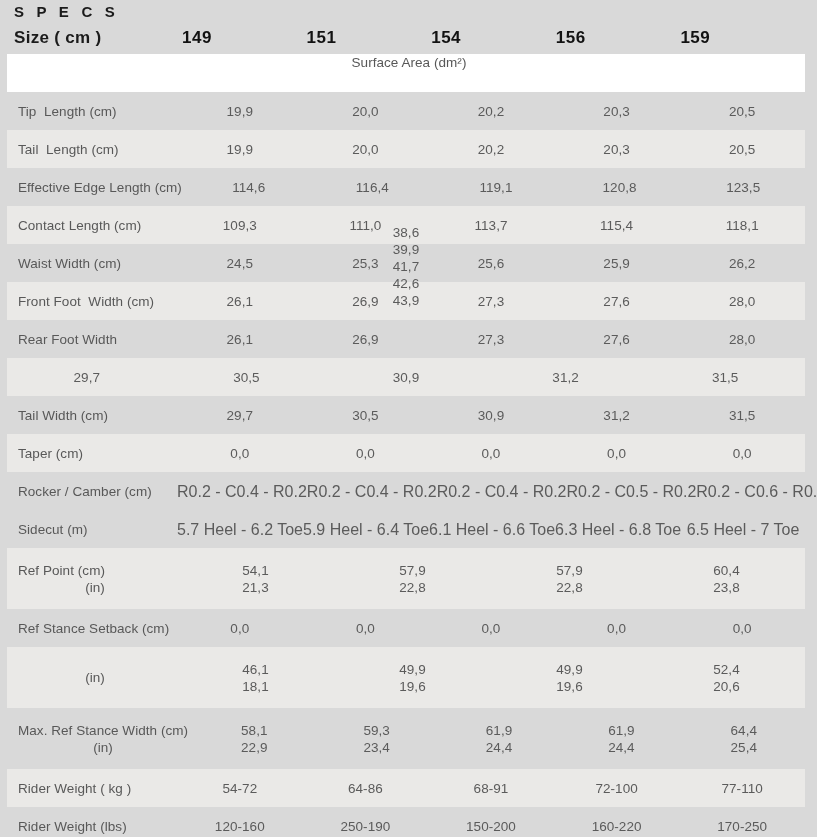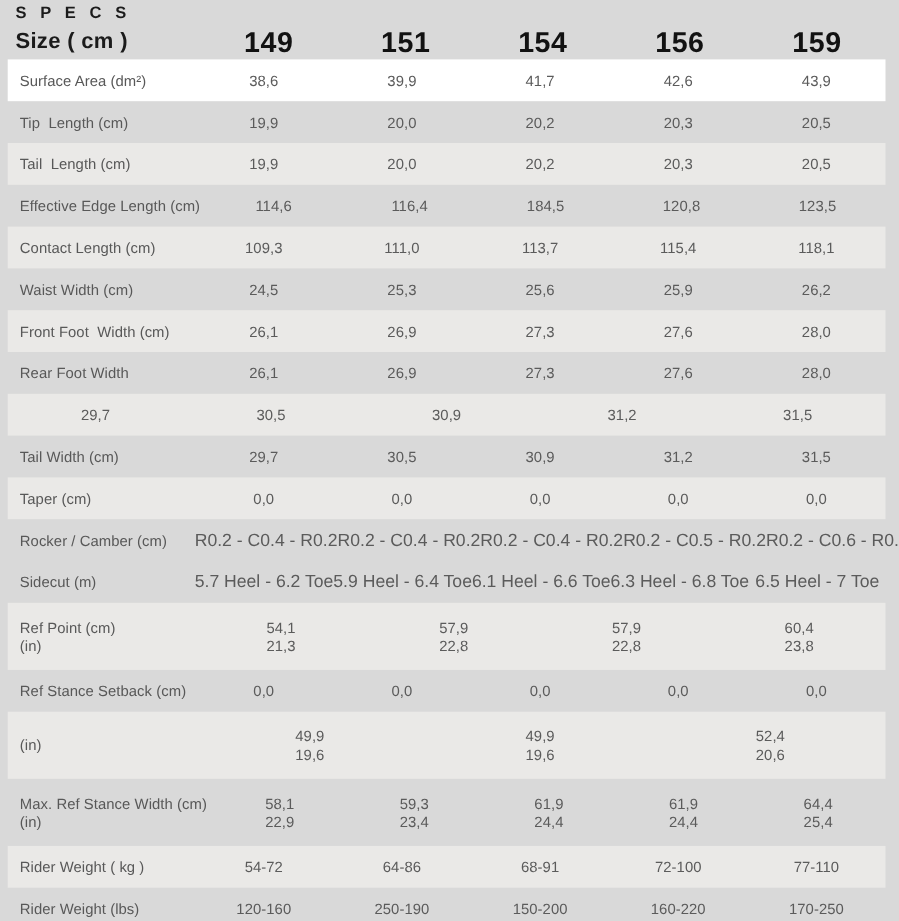--- a/index.html
+++ b/index.html
@@ -40,69 +40,68 @@
   .header-row {
     display: flex;
     align-items: flex-end;
     height: 27px;
     padding-left: 14px;
     padding-right: 12px;
     box-sizing: border-box;
   }
   .header-label {
     flex: 0 0 168px;
-    font-size: 20px;
+    font-size: 17px;
     font-weight: bold;
     color: #1b1b1b;
     letter-spacing: 0.3px;
     line-height: 20px;
     white-space: pre;
   }
   .header-size {
     flex: 1 1 0;
-    text-align: center;
-    font-size: 26px;
+    font-size: 17px;
     font-weight: bold;
     color: #121212;
     line-height: 20px;
     letter-spacing: 0.5px;
   }
 
   
   .specs-table {
     margin: 6px 12px 0 7px;
   }
 
   .spec-row {
     display: flex;
     align-items: center;
     box-sizing: border-box;
     background: transparent;
   }
-  .spec-row.stripe-white { background: #ffffff; }
+  .spec-row.stripe-white { background: #ffffff; flex-direction: column; }
   .spec-row.stripe-light { background: #eae9e7; }
   .spec-row.stripe-none  { background: transparent; }
 
   .spec-row.h-single { height: 38px; }
   .spec-row.h-double { height: 61px; }
 
   .spec-label {
     flex: 0 0 170px;
     padding-left: 11px;
     padding-right: 5px;
     box-sizing: border-box;
     font-size: 13.5px;
     color: #585858;
     line-height: 17px;
     letter-spacing: 0.05px;
     white-space: pre;
   }
   .spec-label .sub-line {
     display: block;
-    text-align: left;
+    text-align: center;
     padding-right: 0px;
   }
   .spec-label .main-line {
     display: block;
   }
 
   .spec-val {
     flex: 1 1 0;
     text-align: center;
     font-size: 13.5px;
@@ -163,21 +162,21 @@
         <div class="spec-val"><span class="main-line">19,9</span></div>
         <div class="spec-val"><span class="main-line">20,0</span></div>
         <div class="spec-val"><span class="main-line">20,2</span></div>
         <div class="spec-val"><span class="main-line">20,3</span></div>
         <div class="spec-val"><span class="main-line">20,5</span></div>
       </div>
       <div class="spec-row stripe-none h-single">
         <div class="spec-label"><span class="main-line">Effective Edge Length (cm)</span></div>
         <div class="spec-val"><span class="main-line">114,6</span></div>
         <div class="spec-val"><span class="main-line">116,4</span></div>
-        <div class="spec-val"><span class="main-line">184,5</span></div>
+        <div class="spec-val"><span class="main-line">119,1</span></div>
         <div class="spec-val"><span class="main-line">120,8</span></div>
         <div class="spec-val"><span class="main-line">123,5</span></div>
       </div>
       <div class="spec-row stripe-light h-single">
         <div class="spec-label"><span class="main-line">Contact Length (cm)</span></div>
         <div class="spec-val"><span class="main-line">109,3</span></div>
         <div class="spec-val"><span class="main-line">111,0</span></div>
         <div class="spec-val"><span class="main-line">113,7</span></div>
         <div class="spec-val"><span class="main-line">115,4</span></div>
         <div class="spec-val"><span class="main-line">118,1</span></div>
@@ -255,20 +254,21 @@
       <div class="spec-row stripe-none h-single">
         <div class="spec-label"><span class="main-line">Ref Stance Setback (cm)</span></div>
         <div class="spec-val"><span class="main-line">0,0</span></div>
         <div class="spec-val"><span class="main-line">0,0</span></div>
         <div class="spec-val"><span class="main-line">0,0</span></div>
         <div class="spec-val"><span class="main-line">0,0</span></div>
         <div class="spec-val"><span class="main-line">0,0</span></div>
       </div>
       <div class="spec-row stripe-light h-double">
         <div class="spec-label"><span class="sub-line">(in)</span></div>
+        <div class="spec-val"><span class="main-line">46,1</span><span class="sub-line">18,1</span></div>
         <div class="spec-val"><span class="main-line">49,9</span><span class="sub-line">19,6</span></div>
         <div class="spec-val"><span class="main-line">49,9</span><span class="sub-line">19,6</span></div>
         <div class="spec-val"><span class="main-line">52,4</span><span class="sub-line">20,6</span></div>
       </div>
       <div class="spec-row stripe-none h-double">
         <div class="spec-label"><span class="main-line">Max. Ref Stance Width (cm)</span><span class="sub-line">(in)</span></div>
         <div class="spec-val"><span class="main-line">58,1</span><span class="sub-line">22,9</span></div>
         <div class="spec-val"><span class="main-line">59,3</span><span class="sub-line">23,4</span></div>
         <div class="spec-val"><span class="main-line">61,9</span><span class="sub-line">24,4</span></div>
         <div class="spec-val"><span class="main-line">61,9</span><span class="sub-line">24,4</span></div>

